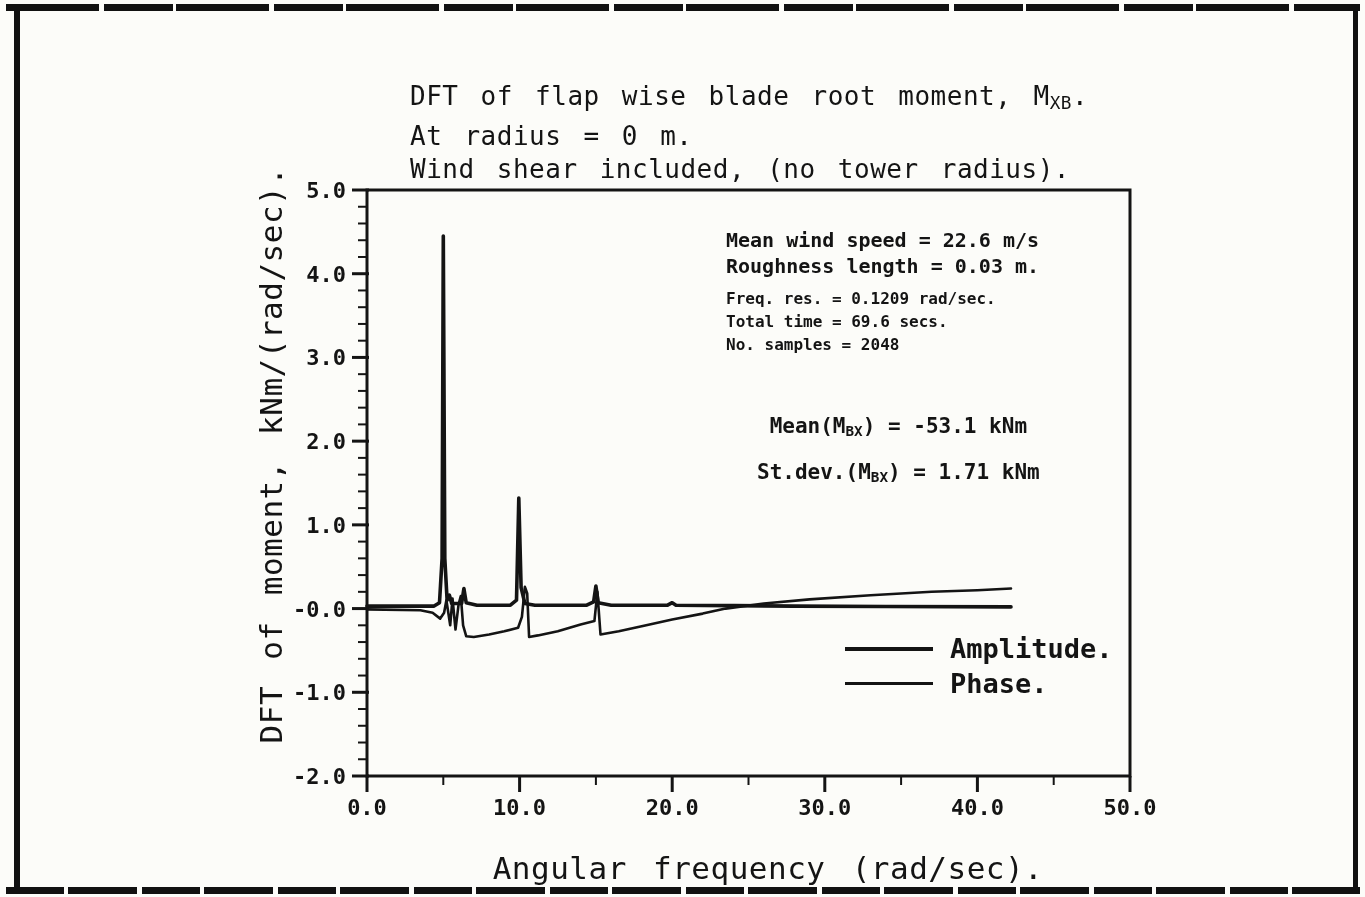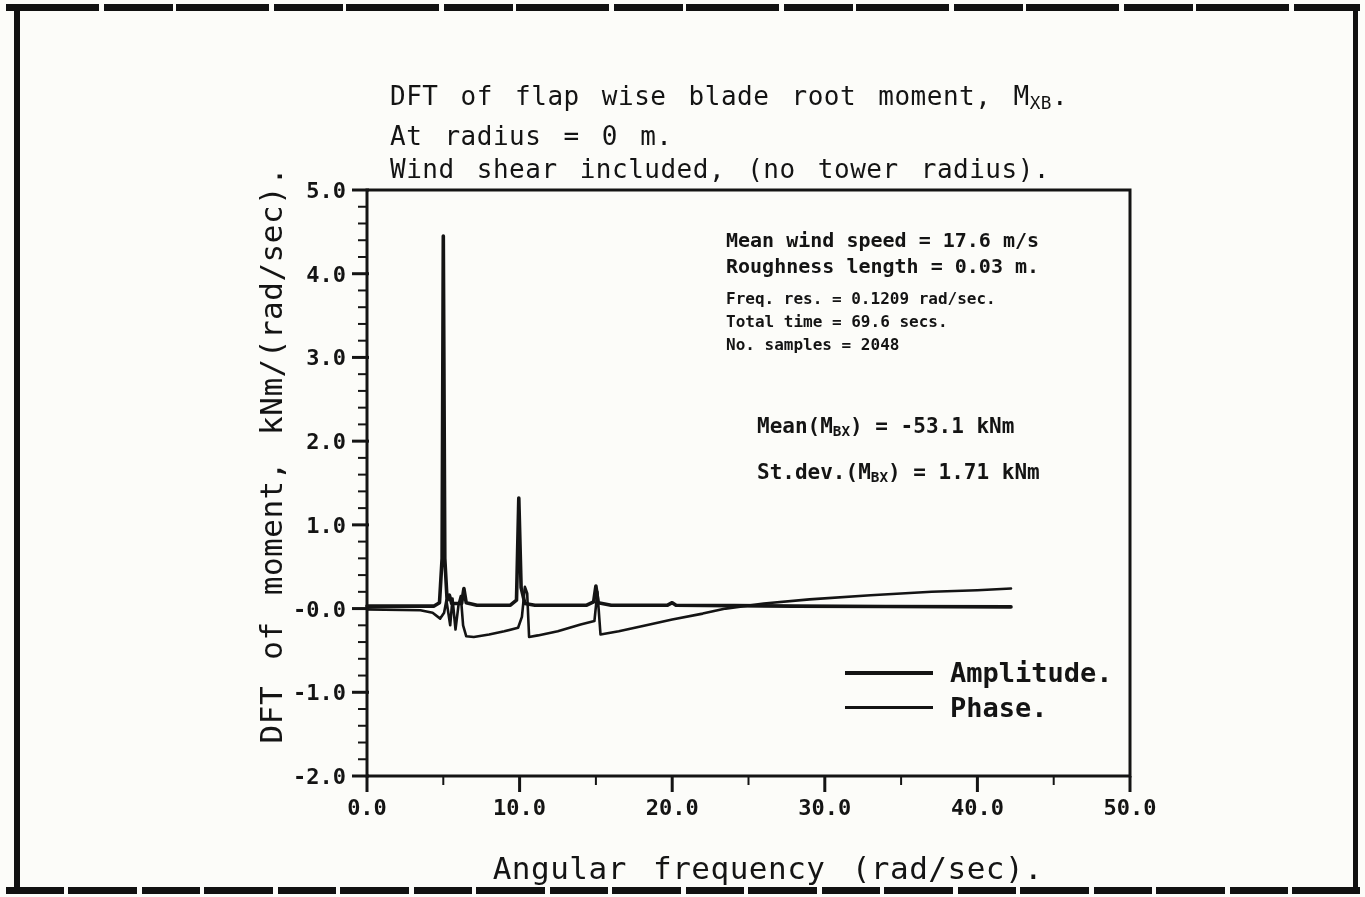--- a/index.html
+++ b/index.html
@@ -16,49 +16,49 @@
   }
   .frame::before{
     content:""; position:absolute; left:-14px; right:-7px; top:0; height:7px;
     background:repeating-linear-gradient(90deg,#111 0 93px,transparent 93px 98px,#111 98px 167px,transparent 167px 170px);
   }
   .frame::after{
     content:""; position:absolute; left:-14px; right:-7px; bottom:0; height:7px;
     background:repeating-linear-gradient(90deg,#111 0 58px,transparent 58px 62px,#111 62px 131px,transparent 131px 136px);
   }
   .title-block{
-    position:absolute; left:390px; top:80px;
+    position:absolute; left:410px; top:80px;
     font-size:26px; line-height:33px; letter-spacing:.5px; word-spacing:6px;
     white-space:nowrap;
   }
   .sub{font-size:68%; vertical-align:-0.22em;}
   .info-1{
     position:absolute; left:726px; top:227px;
     font-size:20px; line-height:26px; font-weight:700; white-space:nowrap;
   }
   .info-2{
     position:absolute; left:726px; top:287px;
     font-size:16px; line-height:23px; font-weight:700; white-space:nowrap;
   }
   .stats{
     position:absolute; left:757px; top:414px;
-    font-size:21px; font-weight:700; white-space:nowrap;
+    font-size:21px; font-weight:700; white-space:nowrap;text-align:center;
   }
   .stats .stat-line{margin-bottom:21px;}
   .ylabel{
     position:absolute; left:271px; top:455px;
     transform:translate(-50%,-50%) rotate(-90deg);
     font-size:31px; letter-spacing:.5px; word-spacing:7px; white-space:nowrap;
   }
   .xlabel{
     position:absolute; left:768px; top:818px; transform:translateX(-50%);
     font-size:31px; letter-spacing:.5px; word-spacing:7px; white-space:nowrap;margin-top:32px;
   }
   .legend{
-    position:absolute; left:845px; top:655px;
+    position:absolute; left:845px; top:631px;
   }
   .legend-row{display:flex; align-items:center; height:35px;}
   .legend-swatch{width:88px; margin-right:17px; border-top:4px solid #141414;}
   .legend-row:nth-child(2) .legend-swatch{border-top-width:3px;}
   .legend-label{font-size:27px; font-weight:700; white-space:nowrap;}
   #plot-svg{position:absolute; inset:0;}
 </style>
 </head>
 <body>
 
@@ -143,21 +143,21 @@
       <g>
         <polyline points="367.0,606.1 412.8,606.1 434.1,606.1 439.5,602.7 442.1,558.3 443.3,236.0 444.8,558.3 447.1,600.2 449.4,595.2 451.7,603.5 461.6,603.5 463.9,588.5 466.2,602.7 476.9,605.2 510.4,605.2 516.5,600.2 518.8,498.1 521.1,587.6 524.9,603.5 534.9,605.2 586.7,605.2 593.6,601.9 595.9,586.0 598.2,602.7 611.2,605.2 667.6,605.2 672.2,602.7 676.0,605.2 733.2,605.6 794.3,606.1 885.8,606.5 1011.0,606.9" fill="none" stroke="#141414" stroke-width="3.6" stroke-linejoin="round" stroke-linecap="round"></polyline>
         <polyline points="367.0,609.4 420.4,610.2 432.6,612.8 440.2,618.6 444.1,612.8 446.4,600.2 450.2,625.3 452.5,598.5 455.5,629.5 458.6,604.4 460.8,596.0 463.1,625.3 466.2,636.2 473.8,637.0 489.1,634.5 504.3,631.2 518.1,627.8 521.9,616.9 524.9,586.8 527.2,593.5 529.1,637.0 537.9,635.4 557.8,631.2 580.6,624.5 594.4,621.1 597.4,591.8 600.5,634.5 618.8,631.2 641.7,626.2 672.2,619.5 702.7,613.6 725.6,608.6 763.8,603.5 809.5,599.4 870.6,595.2 931.6,591.8 977.4,590.2 1011.0,588.5" fill="none" stroke="#141414" stroke-width="2.6" stroke-linejoin="round" stroke-linecap="round"></polyline>
       </g>
     </svg>
 
   <div class="ylabel">DFT of moment, kNm/(rad/sec).</div>
   <div class="xlabel">Angular frequency (rad/sec).</div>
 
   <div class="info-1">
-    <div>Mean wind speed = 17.6 m/s</div>
+    <div>Mean wind speed = 22.6 m/s</div>
     <div>Roughness length = 0.03 m.</div>
   </div>
 
   <div class="info-2">
     <div>Freq. res. = 0.1209 rad/sec.</div>
     <div>Total time = 69.6 secs.</div>
     <div>No. samples = 2048</div>
   </div>
 
   <div class="stats">

